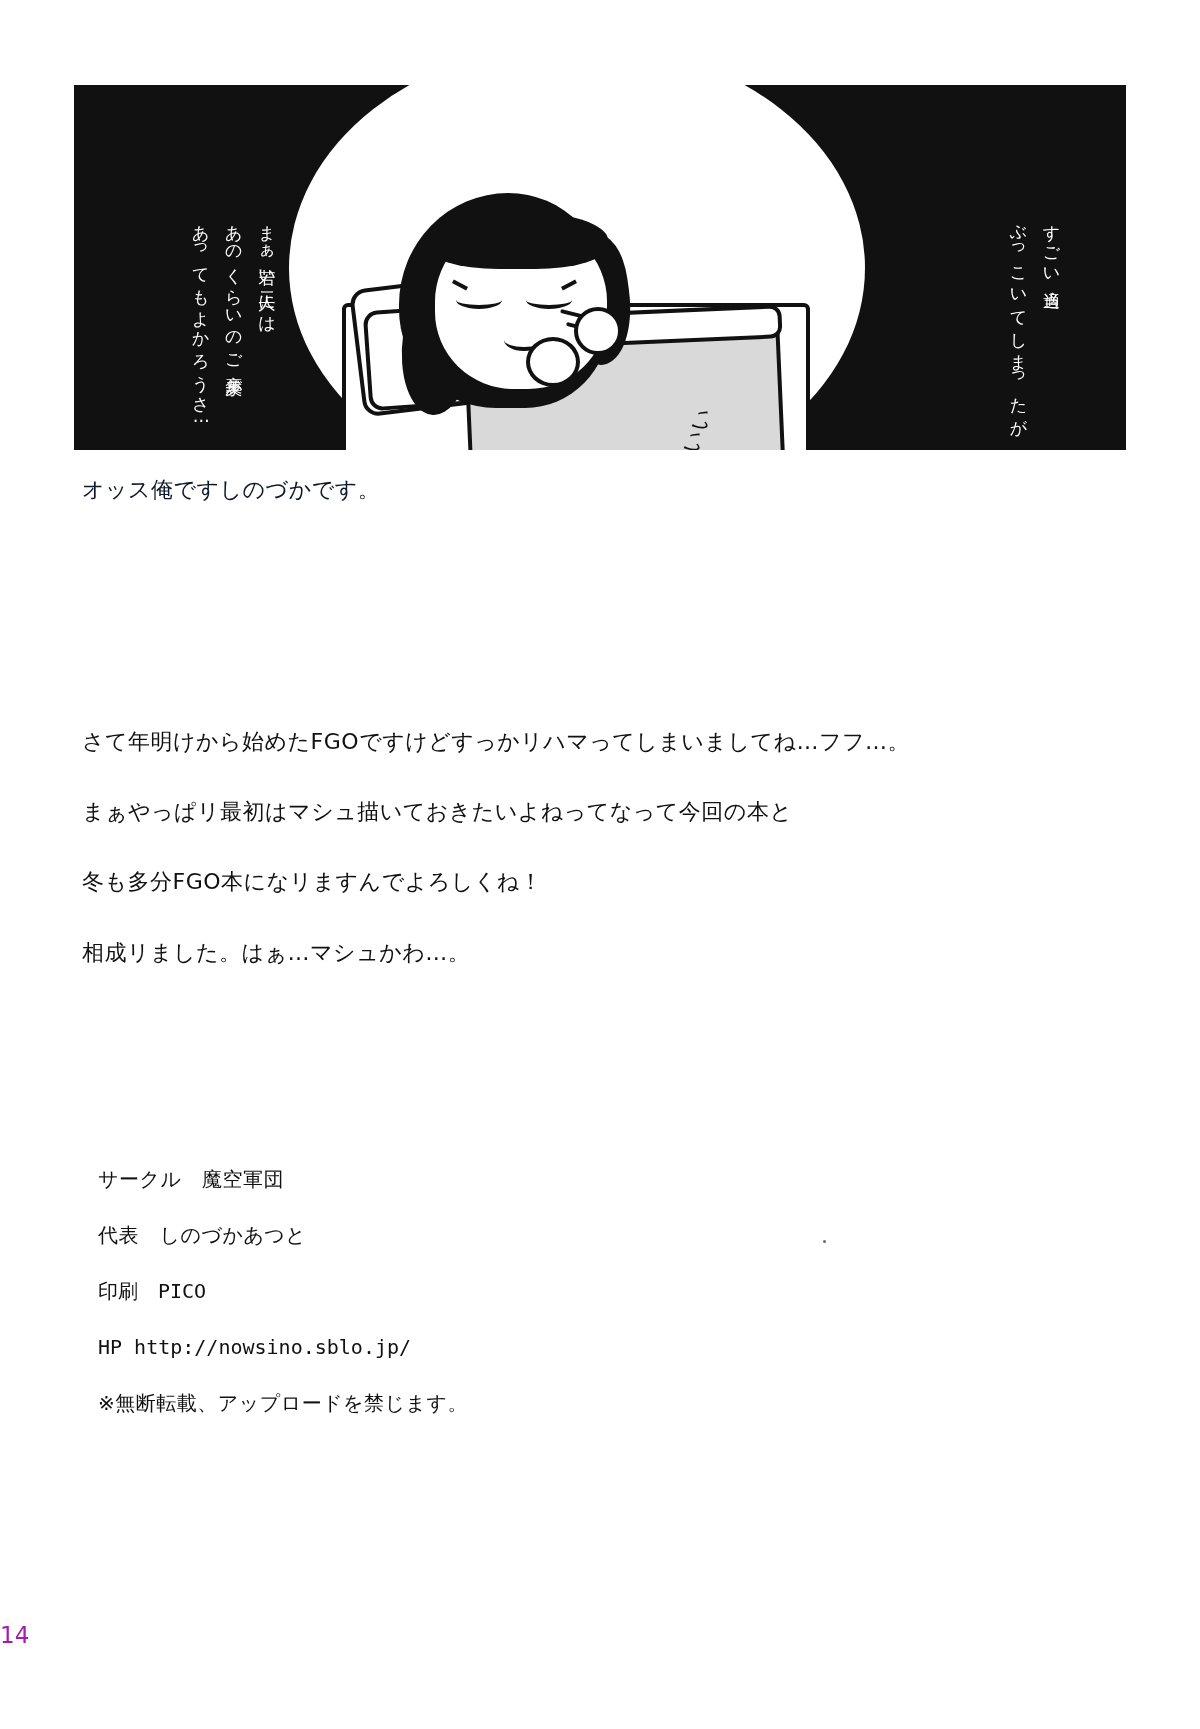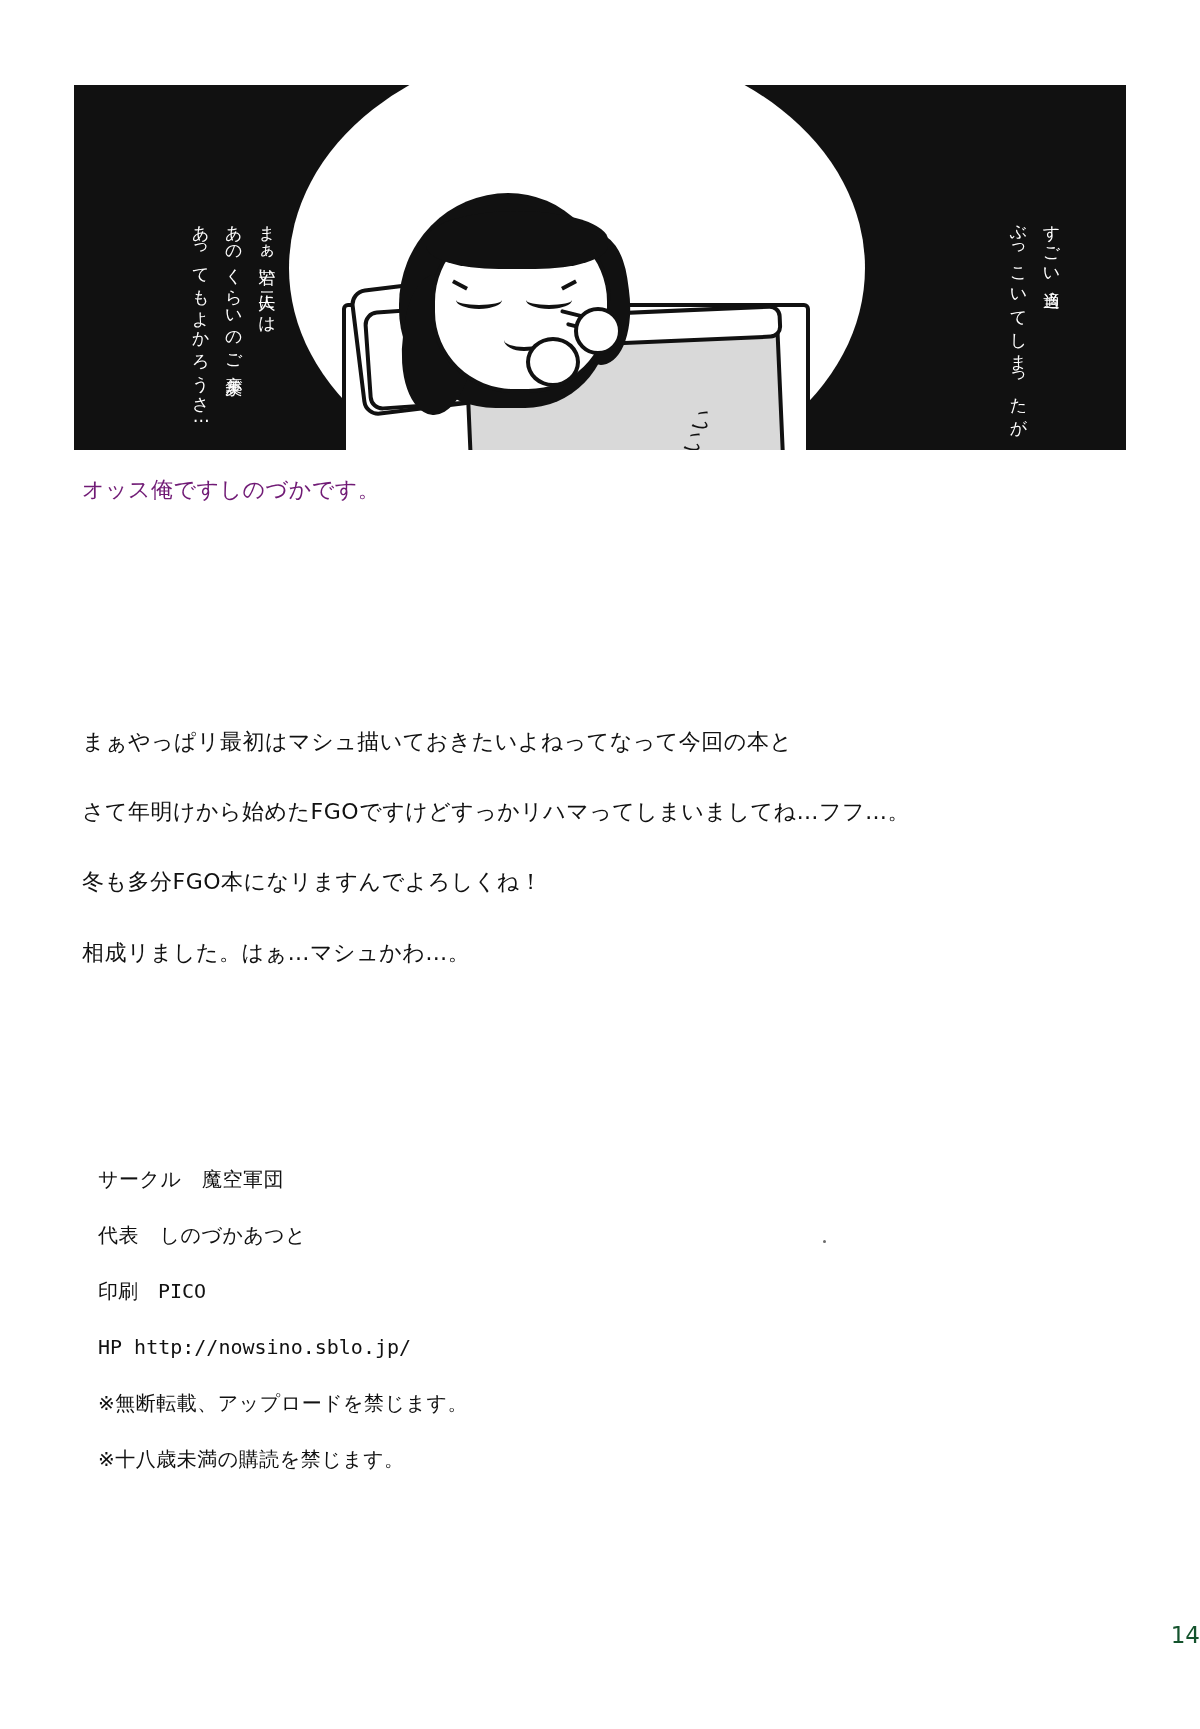--- a/index.html
+++ b/index.html
@@ -232,21 +232,21 @@
     left: 82px;
     top: 478px;
     width: 1000px;
   }
   .afterword p {
     margin: 0 0 38px 0;
     font-family: "DejaVu Sans", sans-serif;
     font-size: 22px;
     line-height: 1.1;
     letter-spacing: 0.5px;
-    color: #701a75;
+    color: #0f172a;
   }
 
   .block2 {
     position: absolute;
     left: 82px;
     top: 730px;
     width: 1030px;
   }
   .block2 p {
     margin: 0 0 46px 0;
@@ -274,24 +274,24 @@
   .colophon p.mono {
     font-family: "DejaVu Sans Mono", monospace;
     letter-spacing: 0;
   }
 
   .page-number {
     position: absolute;
     left: 0;
     right: 0;
     top: 1622px;
-    text-align: right;
+    text-align: left;
     font-family: "DejaVu Sans", sans-serif;
     font-size: 23px;
-    color: #14532d;
+    color: #a21caf;
   }
   .speck {
     position: absolute;
     left: 823px;
     top: 1240px;
     width: 3px;
     height: 3px;
     background: #6b6b6b;
     border-radius: 50%;
   }
@@ -330,30 +330,29 @@
 あってもよかろうさ…</div>
   <div class="v-text v-right">すごい適当
 ぶっこいてしまったが</div>
 </div>
 
 <div class="afterword">
   <p>オッス俺ですしのづかです。</p>
 </div>
 
 <div class="block2">
+  <p>さて年明けから始めたFGOですけどすっかリハマってしまいましてね…フフ…。</p>
   <p>まぁやっぱリ最初はマシュ描いておきたいよねってなって今回の本と</p>
-  <p>さて年明けから始めたFGOですけどすっかリハマってしまいましてね…フフ…。</p>
   <p>冬も多分FGO本になリますんでよろしくね！</p>
   <p>相成リました。はぁ…マシュかわ…。</p>
 </div>
 
 <div class="colophon">
   <p>サークル　魔空軍団</p>
   <p>代表　しのづかあつと</p>
   <p class="mono">印刷　PICO</p>
   <p class="mono">HP  http://nowsino.sblo.jp/</p>
   <p>※無断転載、アップロードを禁じます。</p>
-  <p>※十八歳未満の購読を禁じます。</p>
 </div>
 
 <div class="speck"></div>
 
 <div class="page-number">14</div>
 
 </body></html>

